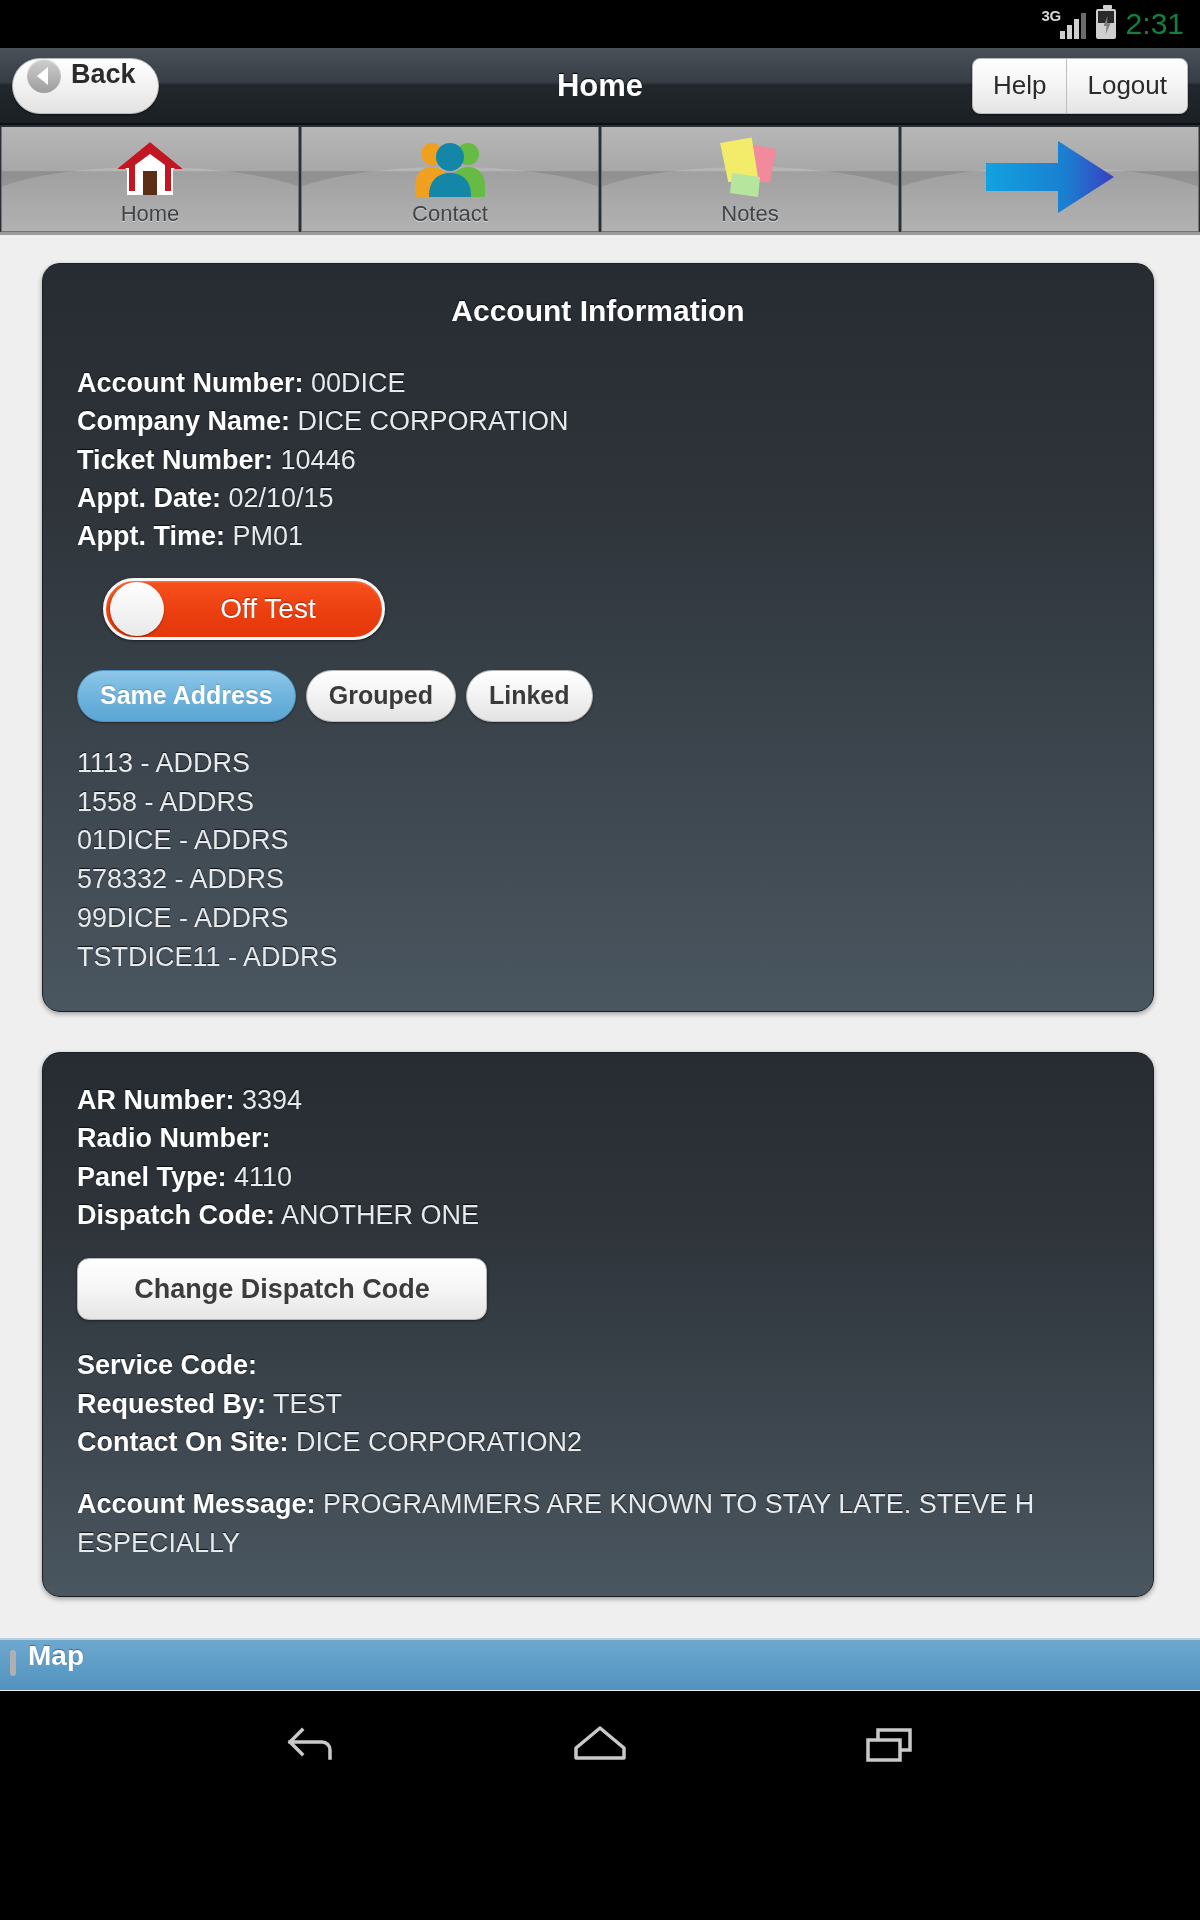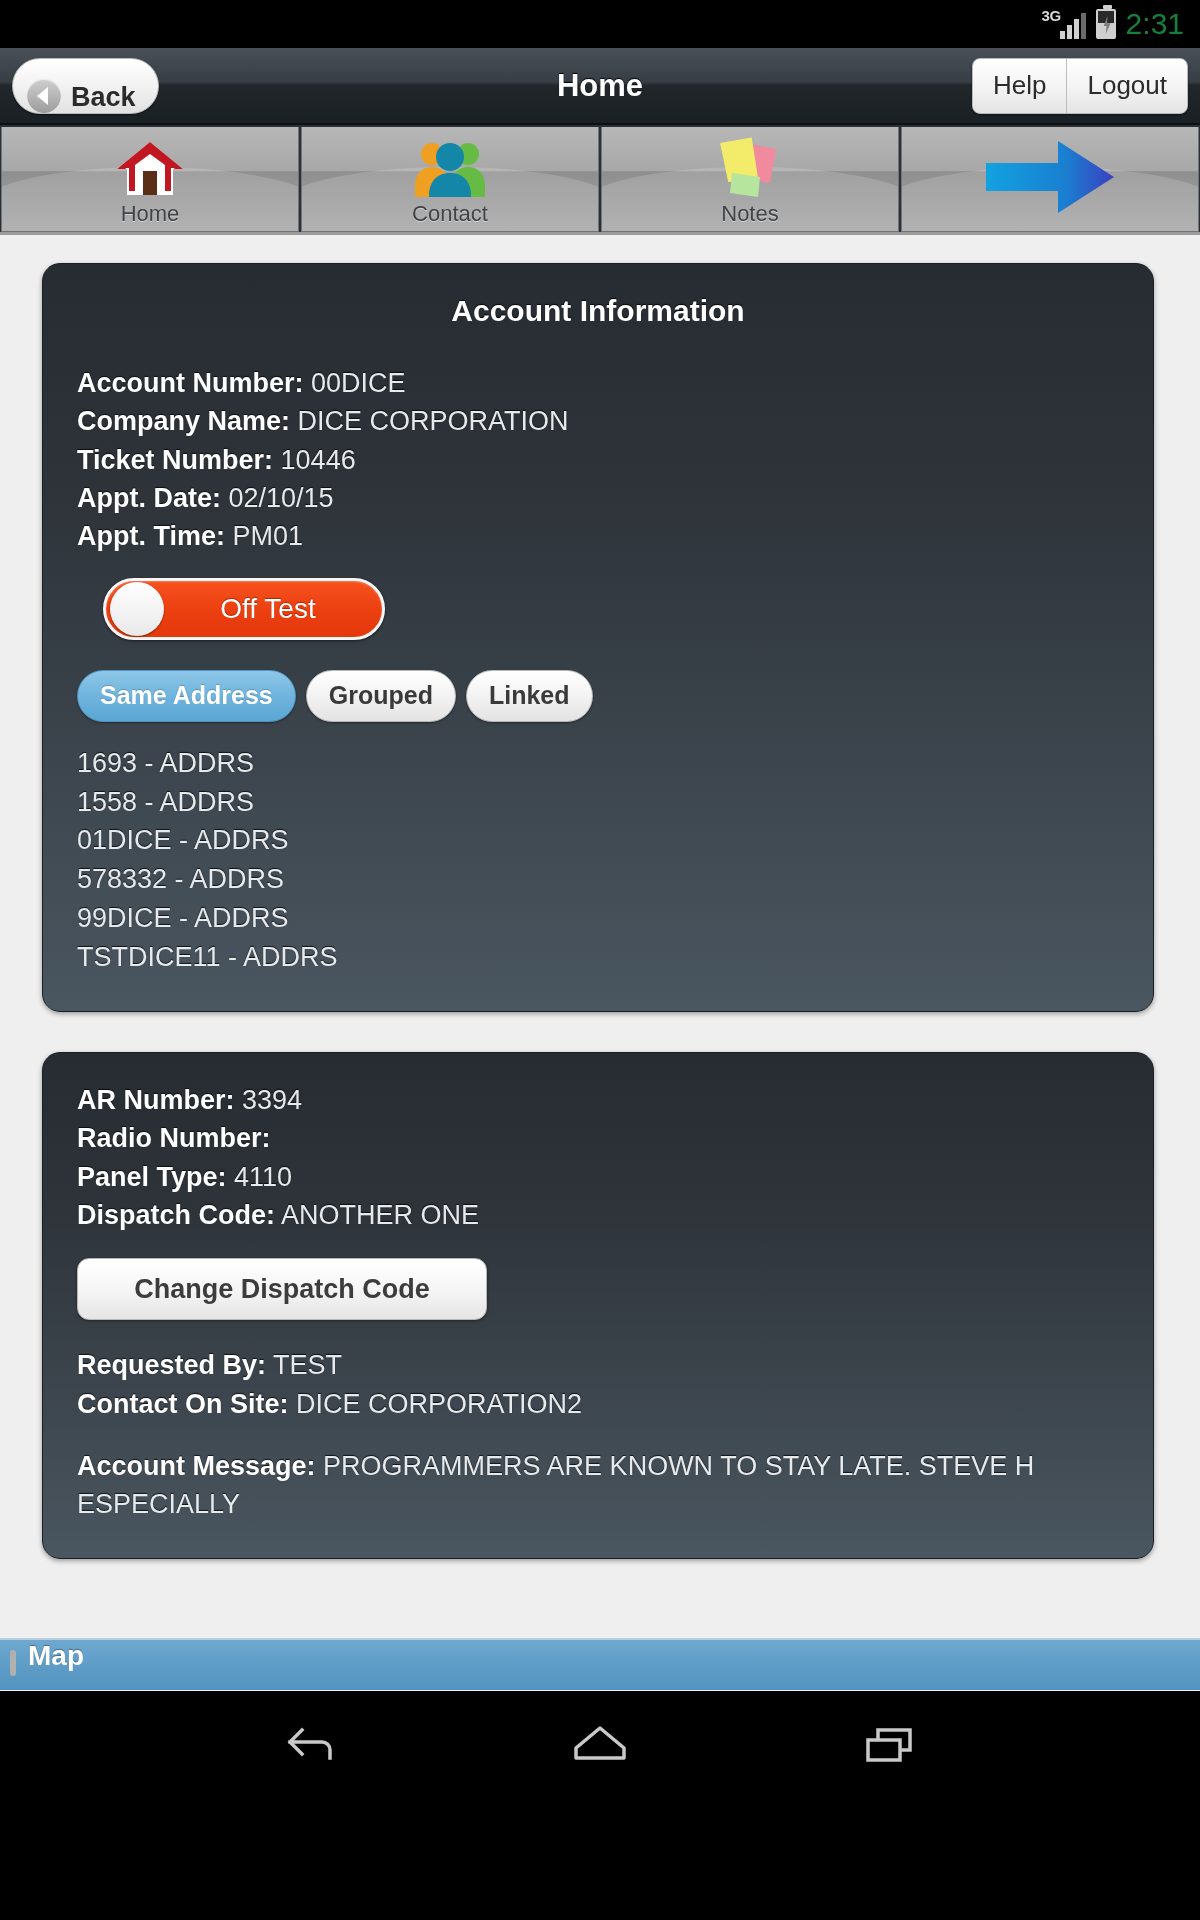--- a/index.html
+++ b/index.html
@@ -46,21 +46,21 @@
     position:relative; height:77px;
     background:linear-gradient(to bottom,#4a5057 0%, #383e45 45%, #22272c 50%, #1b2025 100%);
     border-bottom:2px solid #0d1114;
     display:flex; align-items:center; justify-content:center;
   }
   .btn-back{
     position:absolute; left:12px; top:50%; transform:translateY(-50%);
     height:56px; padding:0 22px 0 14px;
     background:linear-gradient(to bottom,#ffffff 0%,#f2f2f2 50%,#e2e2e2 100%);
     border:1px solid #b9b9b9; border-radius:30px;
-    display:flex; align-items:flex-end; gap:10px;
+    display:flex; align-items:flex-start; gap:10px;
     box-shadow:0 1px 2px rgba(0,0,0,.5);
   }
   .back-chevron{
     width:34px; height:34px; border-radius:50%;
     background:linear-gradient(to bottom,#cfcfcf,#9d9d9d);
     display:flex; align-items:center; justify-content:center;
     box-shadow:inset 0 1px 1px rgba(255,255,255,.7);
   }
   .back-chevron svg{ display:block; }
   .btn-back span{ font-size:27px; font-weight:700; color:#2b2b2b; }
@@ -340,21 +340,21 @@
         </div>
       </div>
 
       <div class="segmented">
         <div class="seg active">Same Address</div>
         <div class="seg">Grouped</div>
         <div class="seg">Linked</div>
       </div>
 
       <div>
-        <div class="addr">1693 - ADDRS</div>
+        <div class="addr">1113 - ADDRS</div>
         <div class="addr">1558 - ADDRS</div>
         <div class="addr">01DICE - ADDRS</div>
         <div class="addr">578332 - ADDRS</div>
         <div class="addr">99DICE - ADDRS</div>
         <div class="addr">TSTDICE11 - ADDRS</div>
       </div>
     </div>
 
     <div class="card card2">
       <div class="fld">
@@ -370,20 +370,24 @@
         <span>4110</span>
       </div>
       <div class="fld">
         <b>Dispatch Code:</b>
         <span>ANOTHER ONE</span>
       </div>
 
       <div class="btn-wide">Change Dispatch Code</div>
 
       <div class="fld">
+        <b>Service Code:</b>
+        <span></span>
+      </div>
+      <div class="fld">
         <b>Requested By:</b>
         <span>TEST</span>
       </div>
       <div class="fld">
         <b>Contact On Site:</b>
         <span>DICE CORPORATION2</span>
       </div>
 
       <div class="spacer-sm"></div>
 

